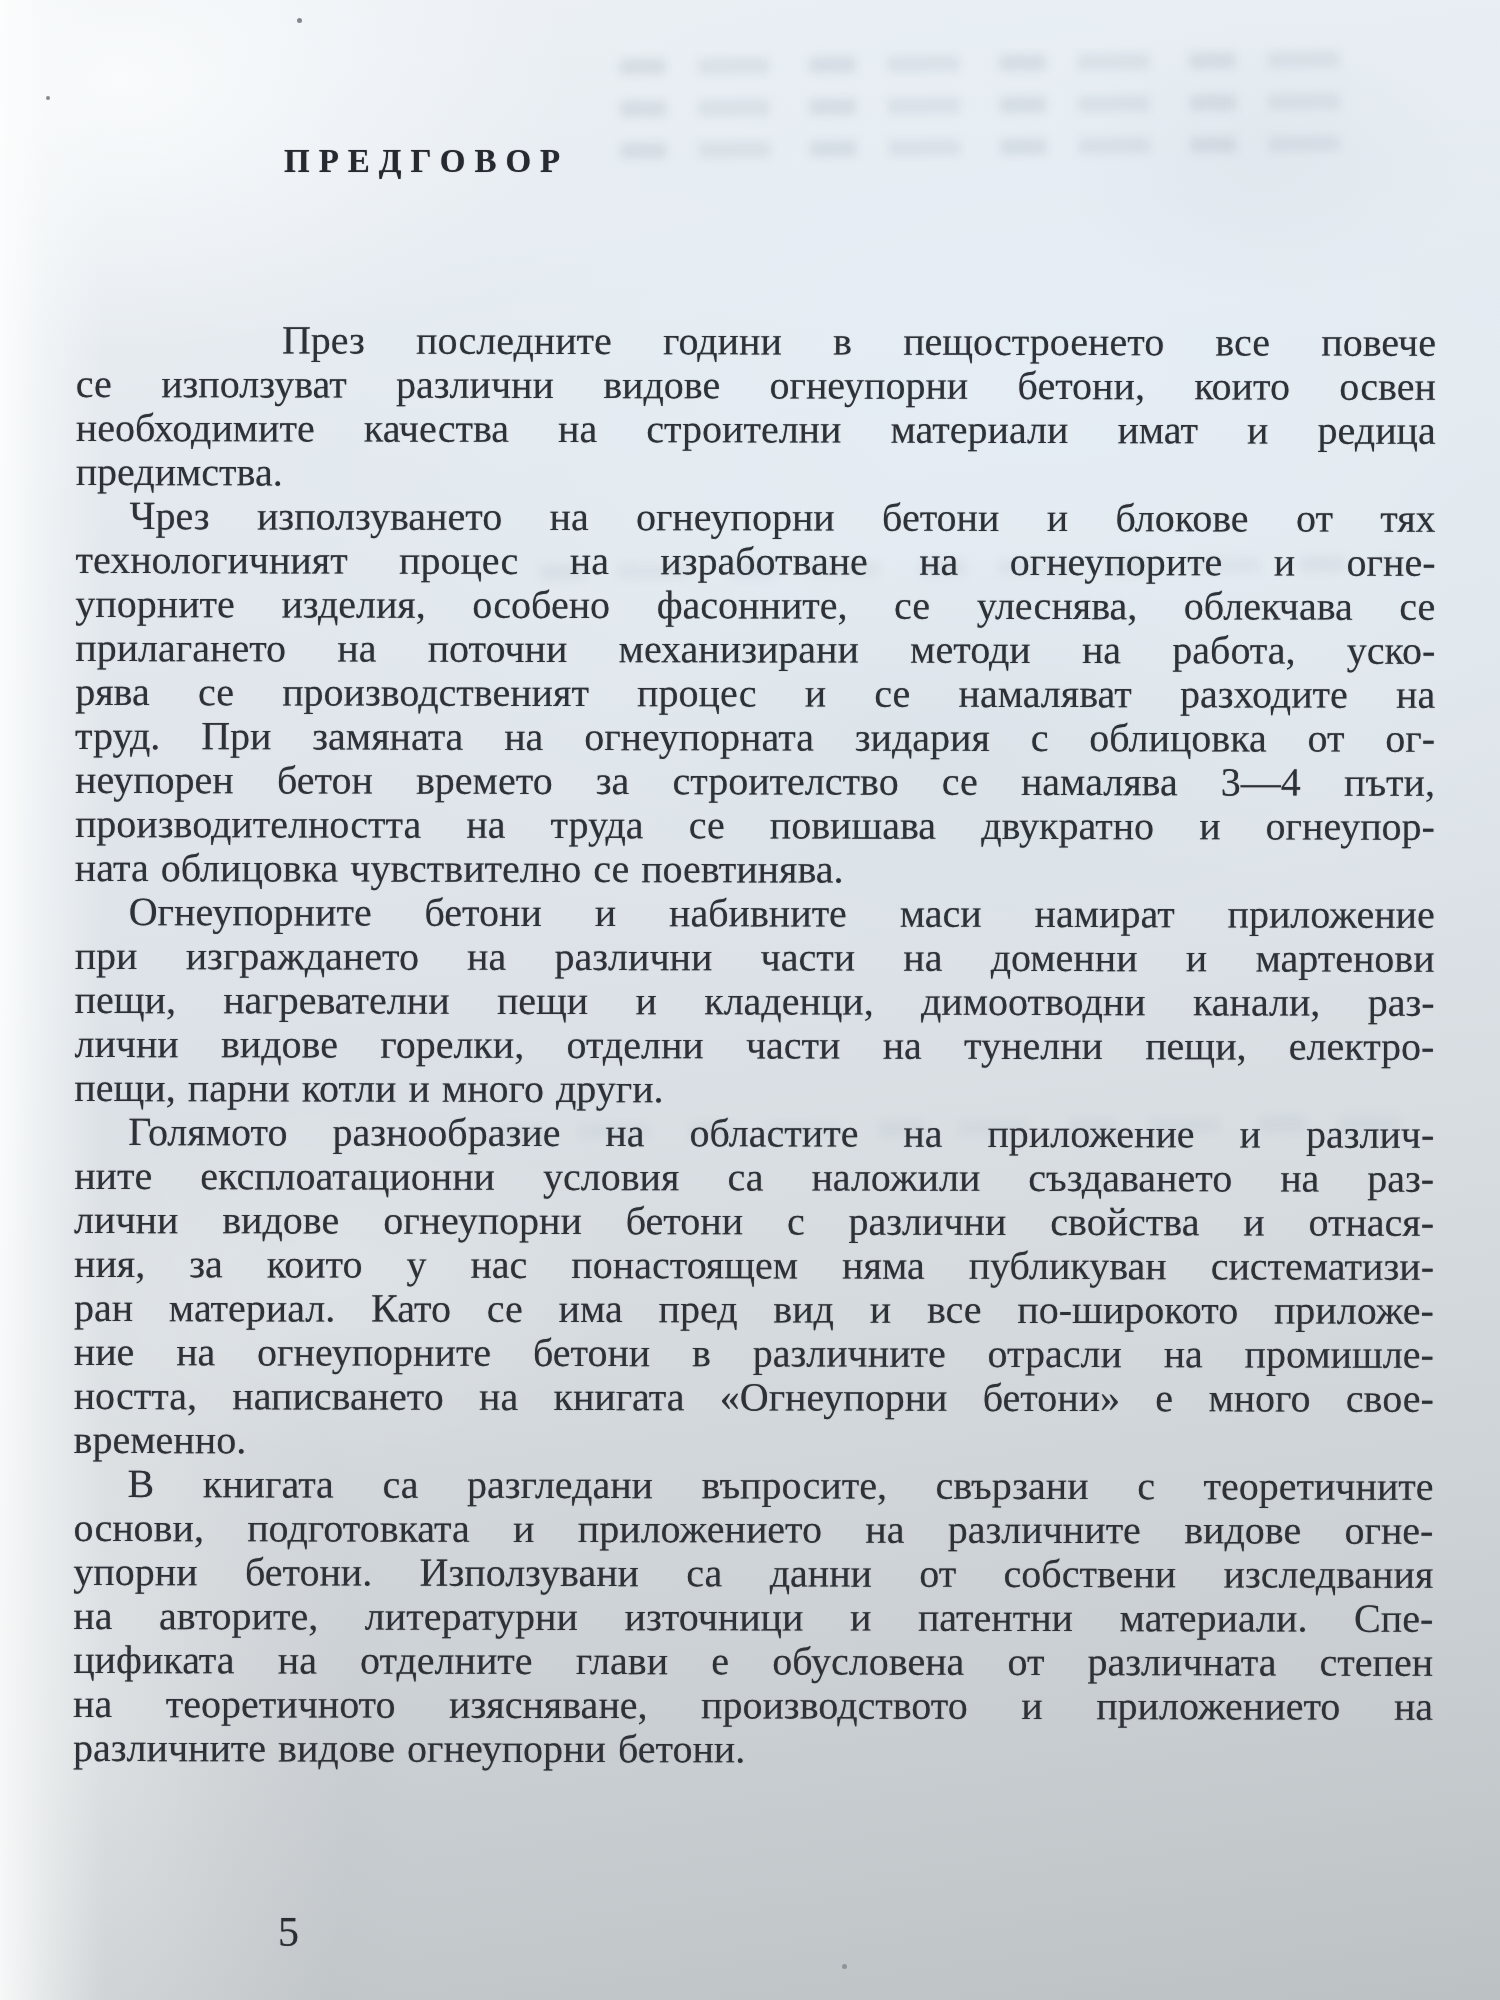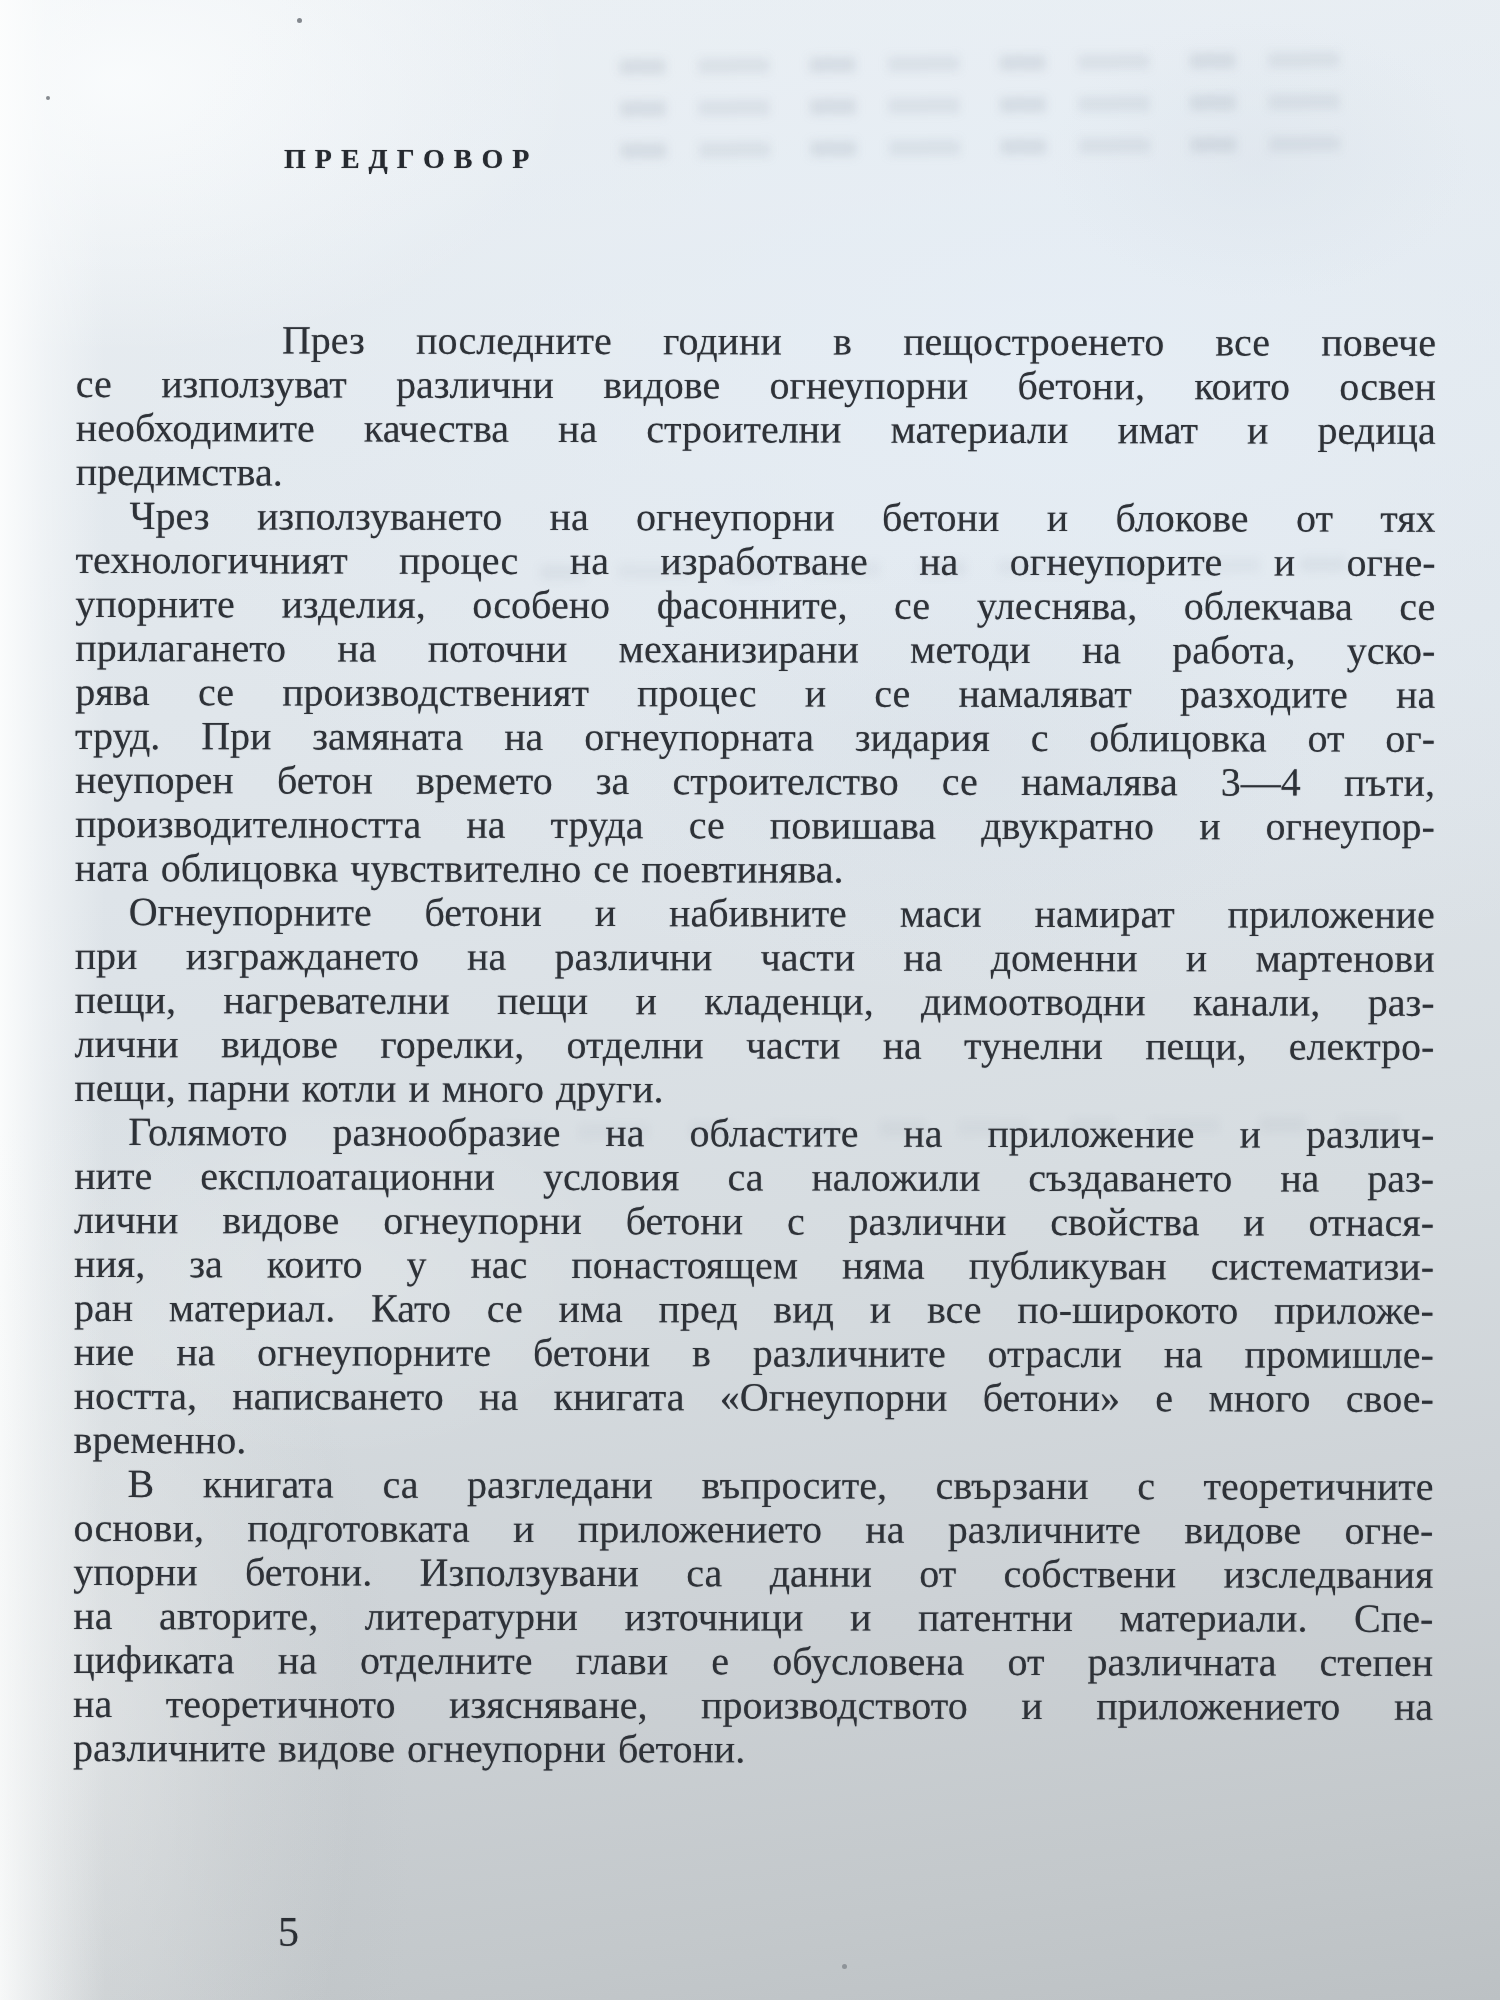--- a/index.html
+++ b/index.html
@@ -34,21 +34,21 @@
   .smudge > i {
     display:block; height:16px; margin-bottom:26px;
     background:repeating-linear-gradient(90deg,
       rgba(118,132,148,0.16) 0 46px, rgba(118,132,148,0) 46px 78px,
       rgba(118,132,148,0.12) 78px 150px, rgba(118,132,148,0) 150px 190px);
   }
   .speck { position:absolute; border-radius:50%; background:rgba(40,45,55,0.55); pointer-events:none; }
 
   .title {
     position:absolute; left:284px; top:143px;
-    font-size:28px; font-weight:bold; letter-spacing:9px;
+    font-size:33px; font-weight:bold; letter-spacing:9px;
     color:#262a30; text-shadow:0 0 1px rgba(38,42,48,0.55);
     white-space:nowrap;
   }
 
   .body {
     position:absolute; left:76px; top:318px; width:1360px;
     transform:rotate(0.12deg); transform-origin:top left;
   }
   .line {
     font-size:40px; line-height:44px;

